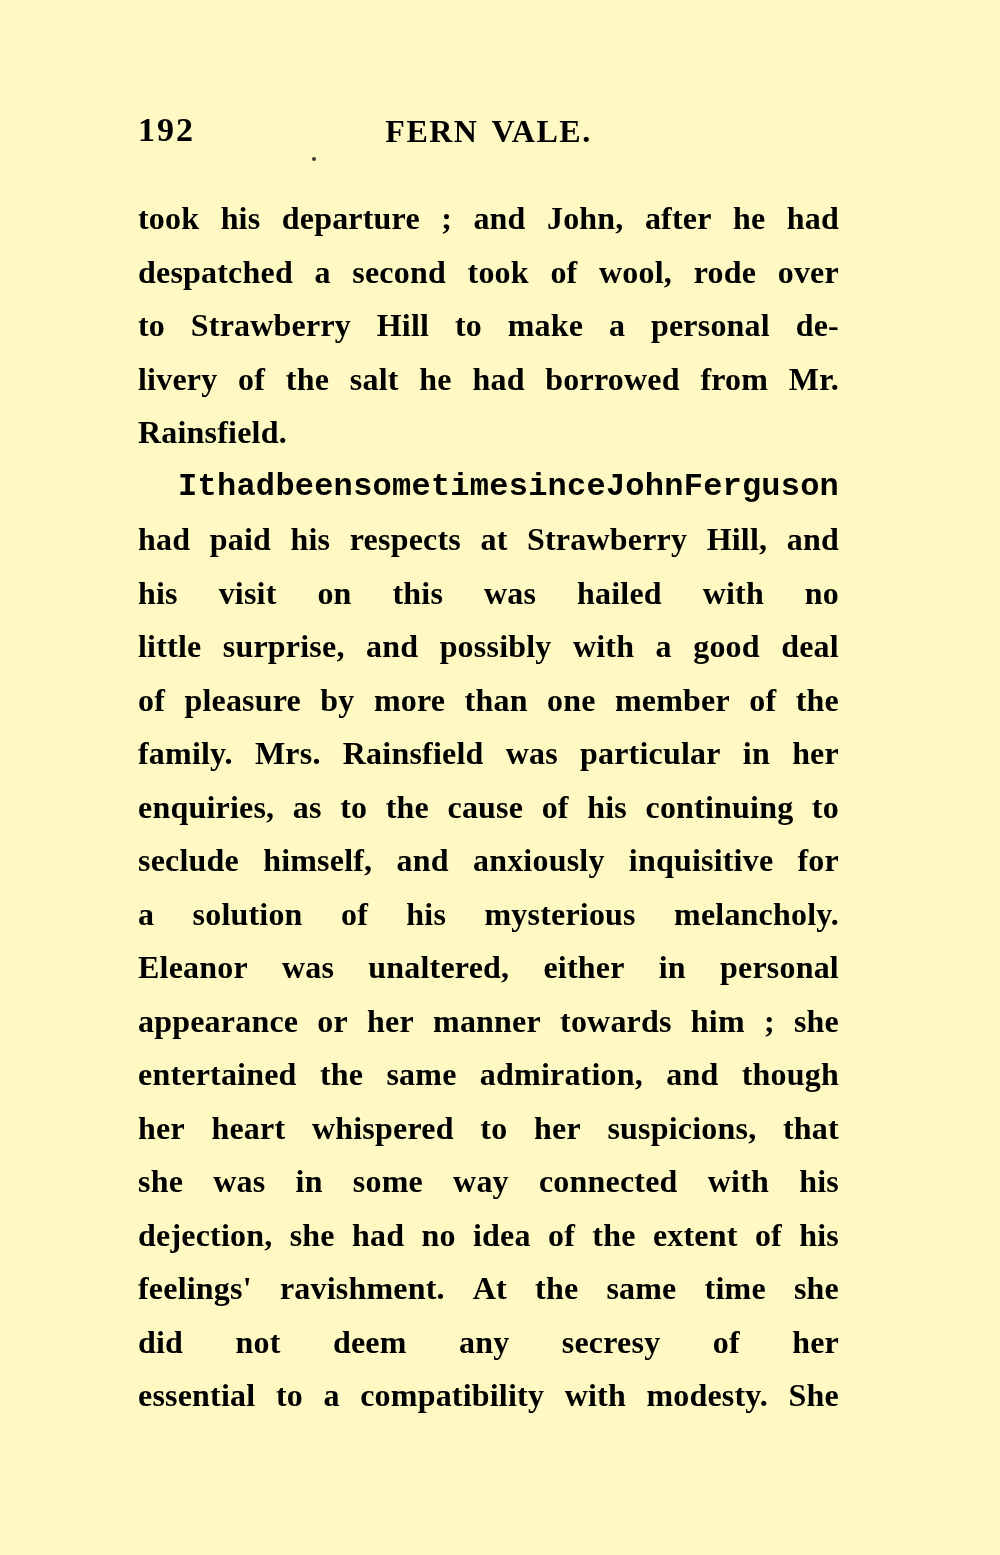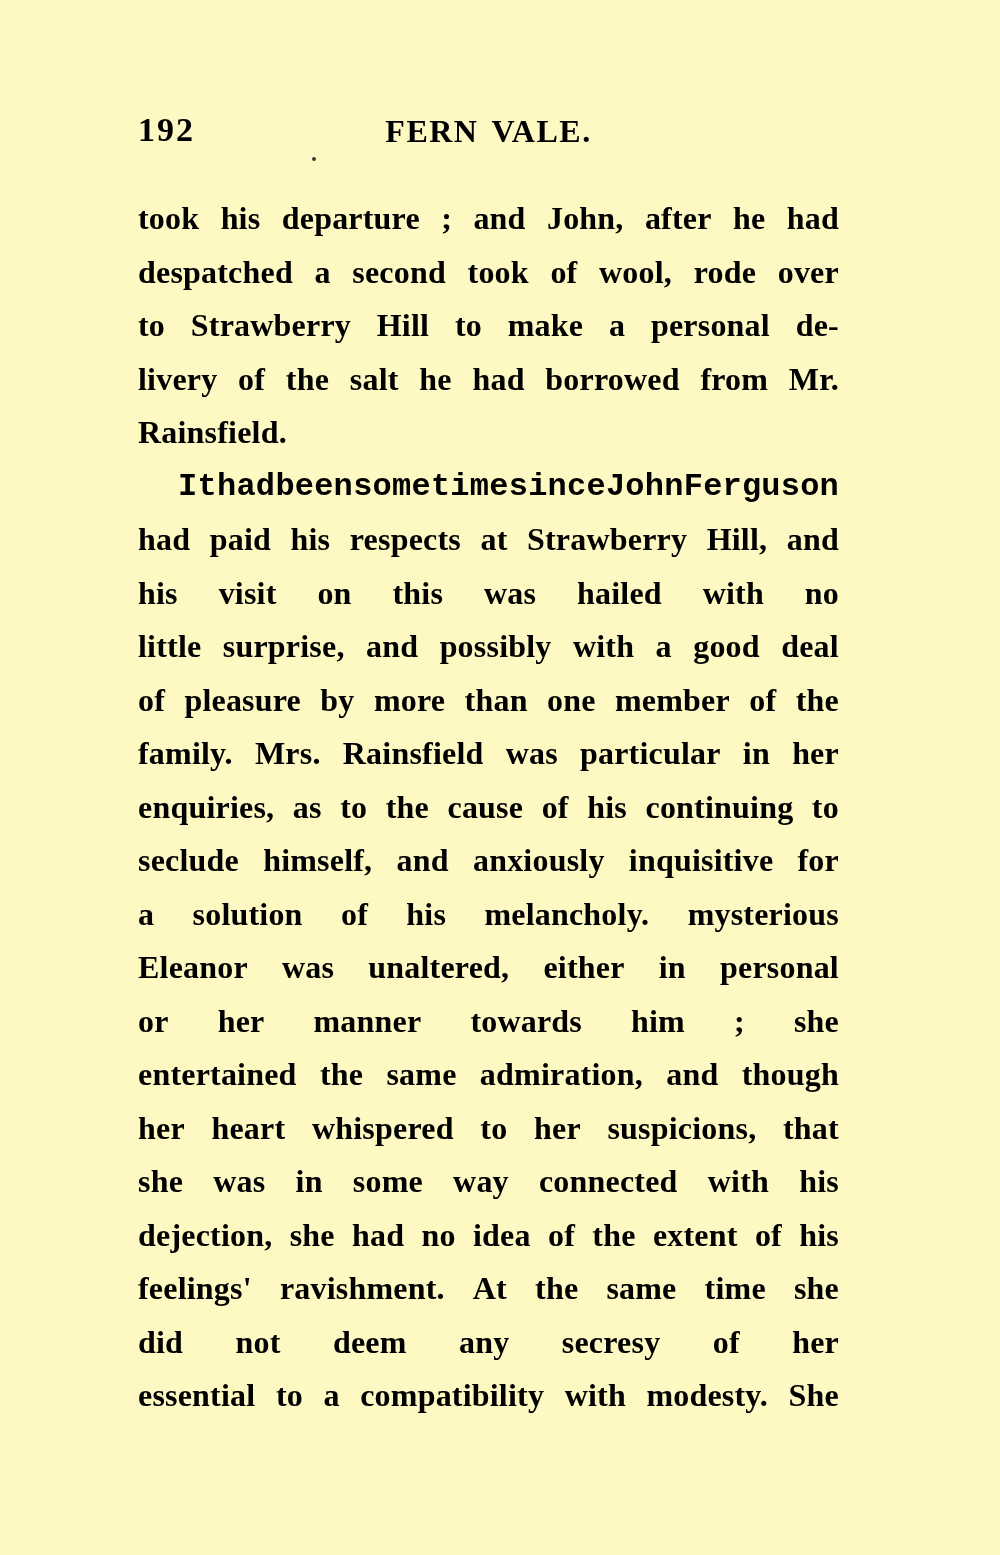--- a/index.html
+++ b/index.html
@@ -192,32 +192,33 @@
         <span>and</span>
         <span>anxiously</span>
         <span>inquisitive</span>
         <span>for</span>
       </div>
       <div class="line j">
         <span>a</span>
         <span>solution</span>
         <span>of</span>
         <span>his</span>
+        <span>mysterious</span>
         <span>melancholy.</span>
-        <span>mysterious</span>
       </div>
       <div class="line j">
         <span>Eleanor</span>
         <span>was</span>
         <span>unaltered,</span>
         <span>either</span>
         <span>in</span>
         <span>personal</span>
       </div>
       <div class="line j">
+        <span>appearance</span>
         <span>or</span>
         <span>her</span>
         <span>manner</span>
         <span>towards</span>
         <span>him</span>
         <span>;</span>
         <span>she</span>
       </div>
       <div class="line j">
         <span>entertained</span>

